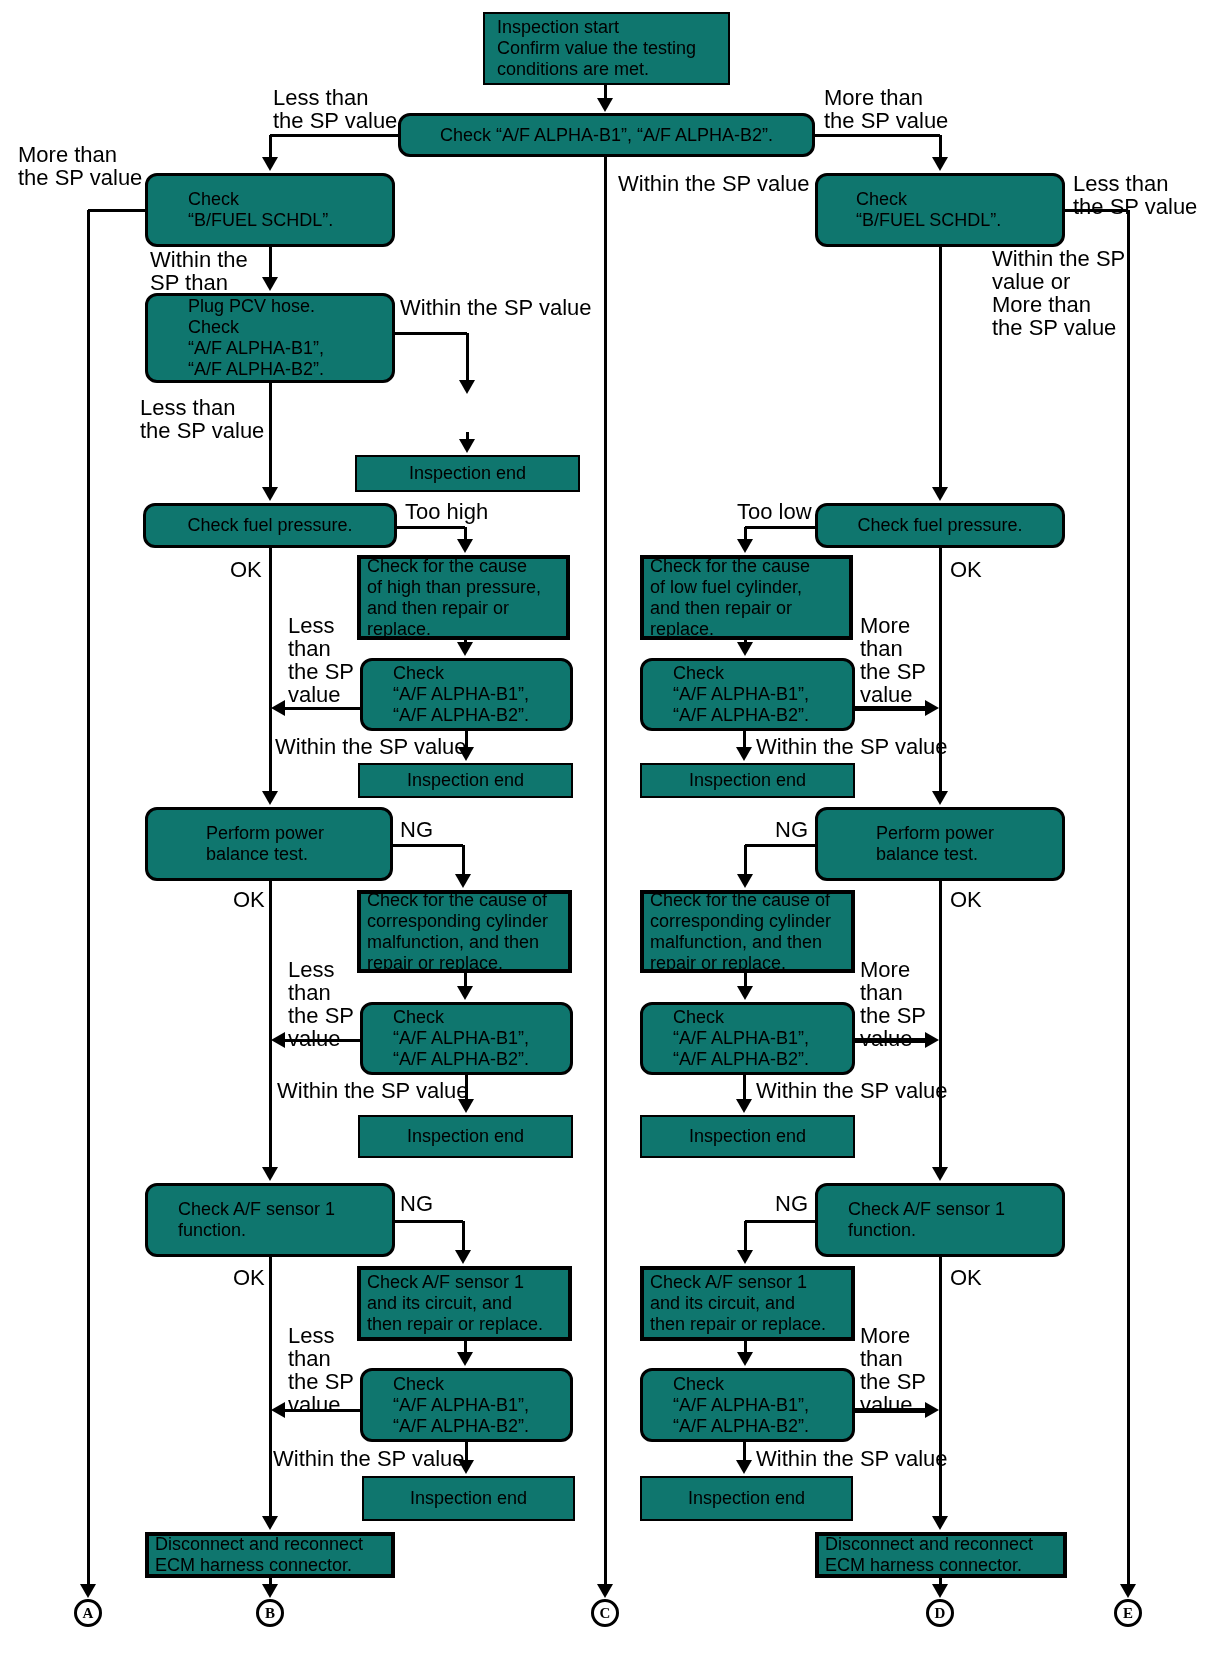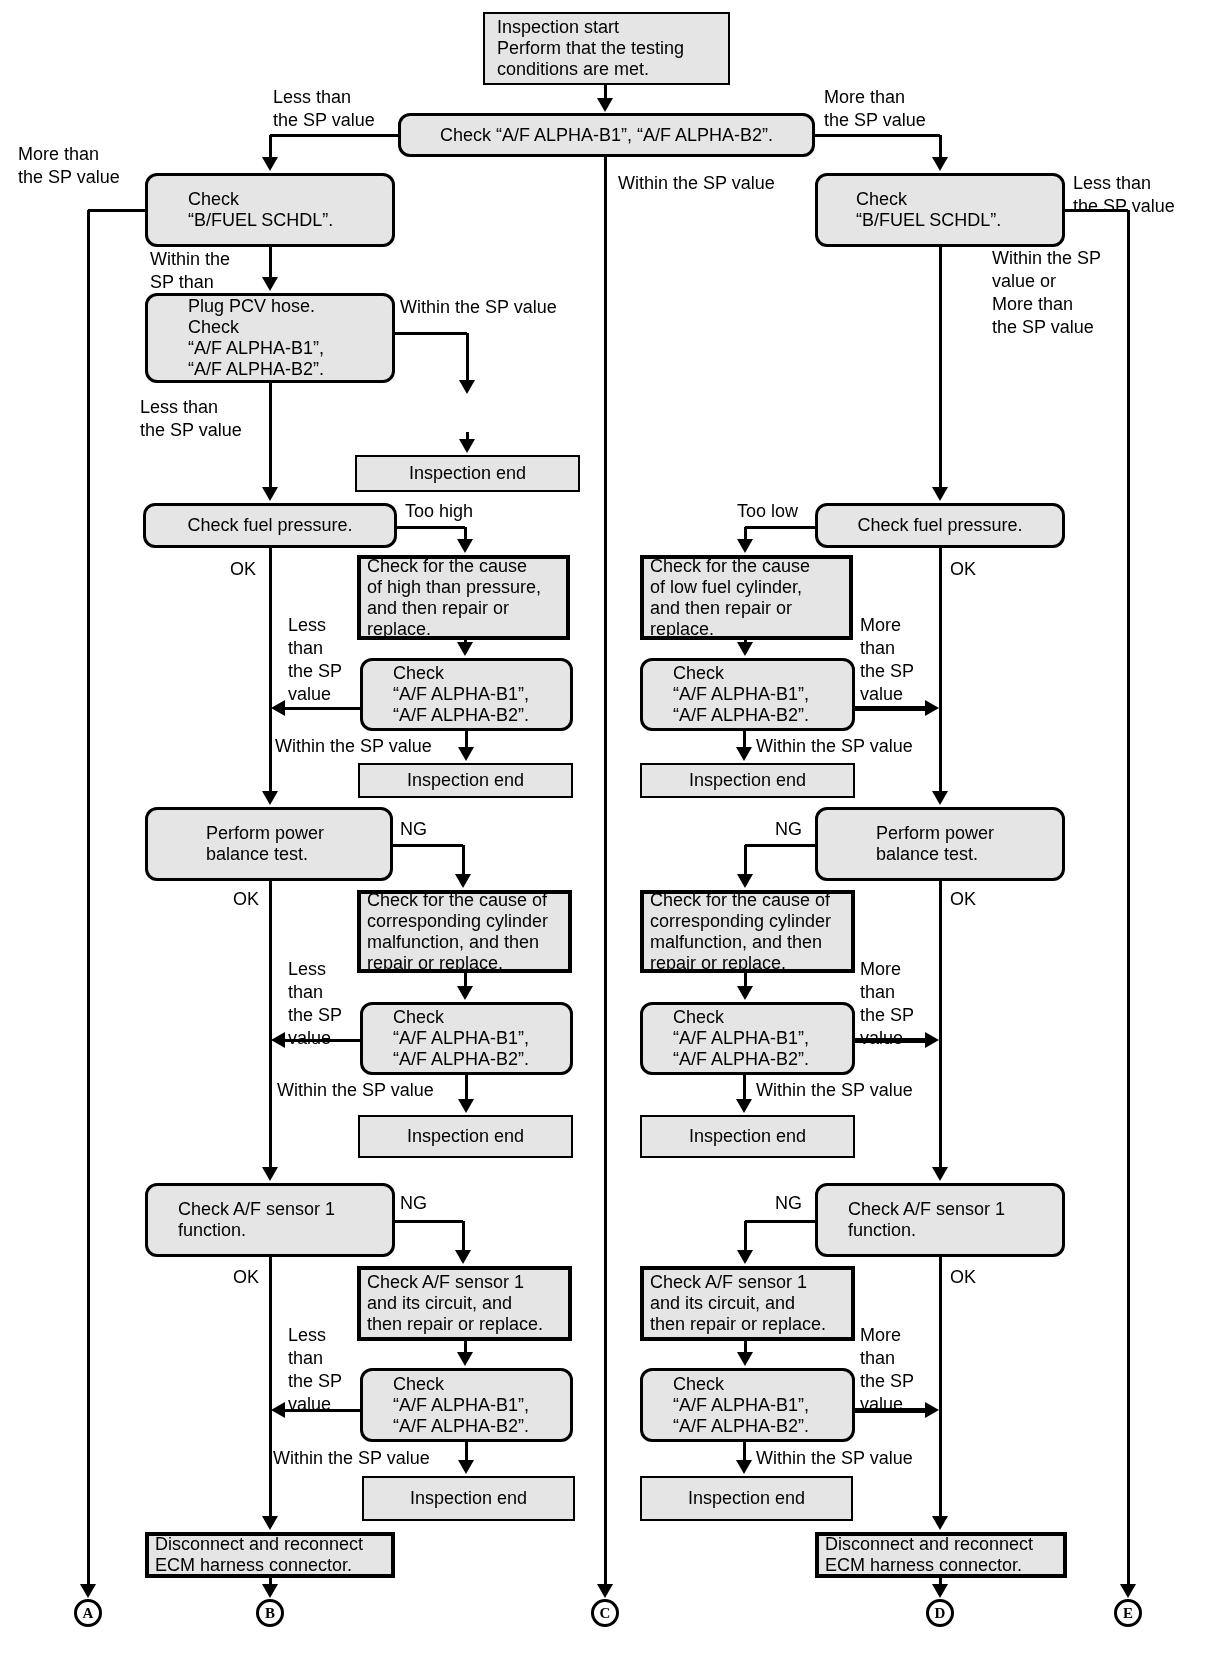--- a/index.html
+++ b/index.html
@@ -2,42 +2,42 @@
 <html><head>
 <meta charset="utf-8">
 <style>
   html,body{margin:0;padding:0;background:#fff;}
   #canvas{
     position:relative;width:1216px;height:1660px;background:#ffffff;
     font-family:"Liberation Sans","DejaVu Sans",sans-serif;color:#000;overflow:hidden;
   }
   .node{
     position:absolute;display:flex;flex-direction:column;justify-content:center;
-    box-sizing:border-box;font-size:18px;line-height:21px;background:#e5e5e5;z-index:2;
+    box-sizing:border-box;font-size:18px;line-height:21px;background:#0f766e;z-index:2;
   }
   .node.rect{border:2.5px solid #000;}
   .node.rect-bold{border:4px solid #000;}
   .node.round{border:3px solid #000;border-radius:12px;}
   .node.center{align-items:center;text-align:center;}
-  .lbl{position:absolute;font-size:18px;line-height:23px;white-space:nowrap;z-index:3;}
+  .lbl{position:absolute;font-size:22px;line-height:23px;white-space:nowrap;z-index:3;}
   .seg{position:absolute;background:#000;z-index:1;}
   .arr{position:absolute;width:0;height:0;z-index:1;}
   .term{
     position:absolute;width:22px;height:22px;border:3px solid #000;border-radius:50%;
     display:flex;align-items:center;justify-content:center;
     font-family:"Liberation Serif","DejaVu Serif",serif;font-weight:bold;font-size:15px;z-index:2;
   }
 </style>
 </head>
 <body>
 
 <div id="canvas">
     <div class="node rect" style="left: 483px; top: 12px; width: 247px; height: 73px; padding-left: 12px;">
       <div>Inspection start</div>
-      <div>Perform that the testing</div>
+      <div>Confirm value the testing</div>
       <div>conditions are met.</div>
     </div>
     <div class="node round center" style="left: 398px; top: 113px; width: 417px; height: 44px;">
       <div>Check “A/F ALPHA-B1”, “A/F ALPHA-B2”.</div>
     </div>
     <div class="node round" style="left: 145px; top: 173px; width: 250px; height: 74px; padding-left: 40px;">
       <div>Check</div>
       <div>“B/FUEL SCHDL”.</div>
     </div>
     <div class="node round" style="left: 145px; top: 293px; width: 250px; height: 90px; padding-left: 40px;">

